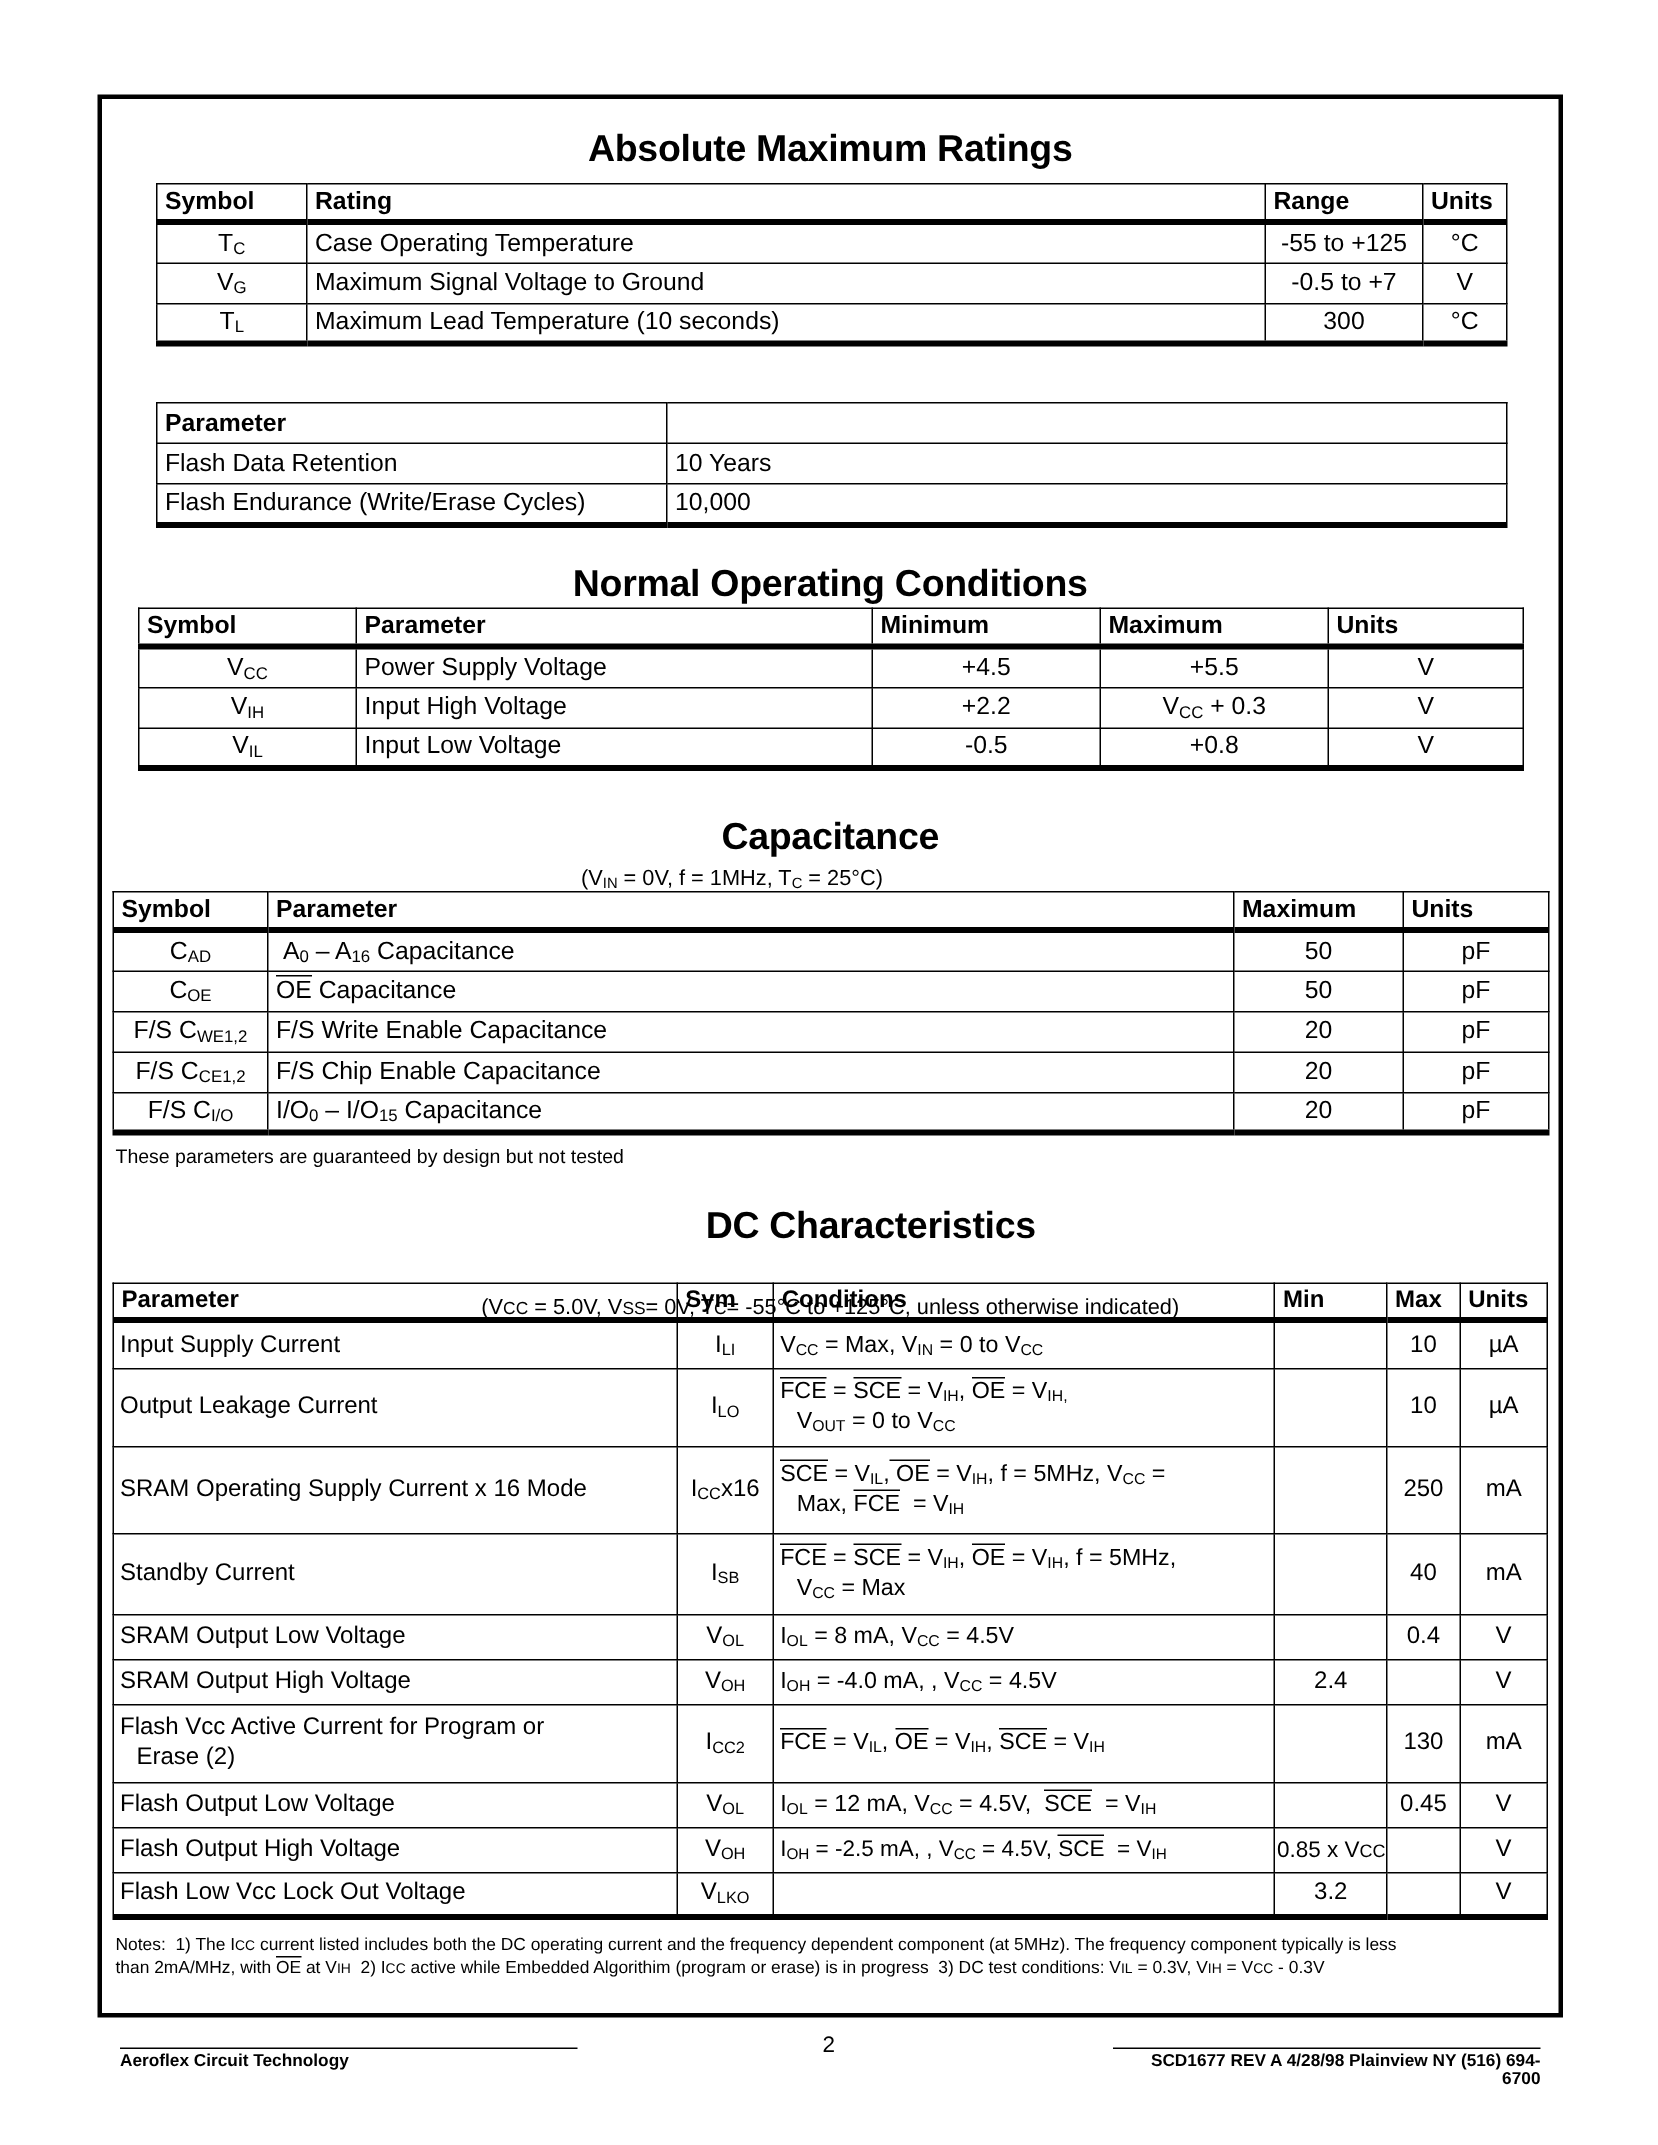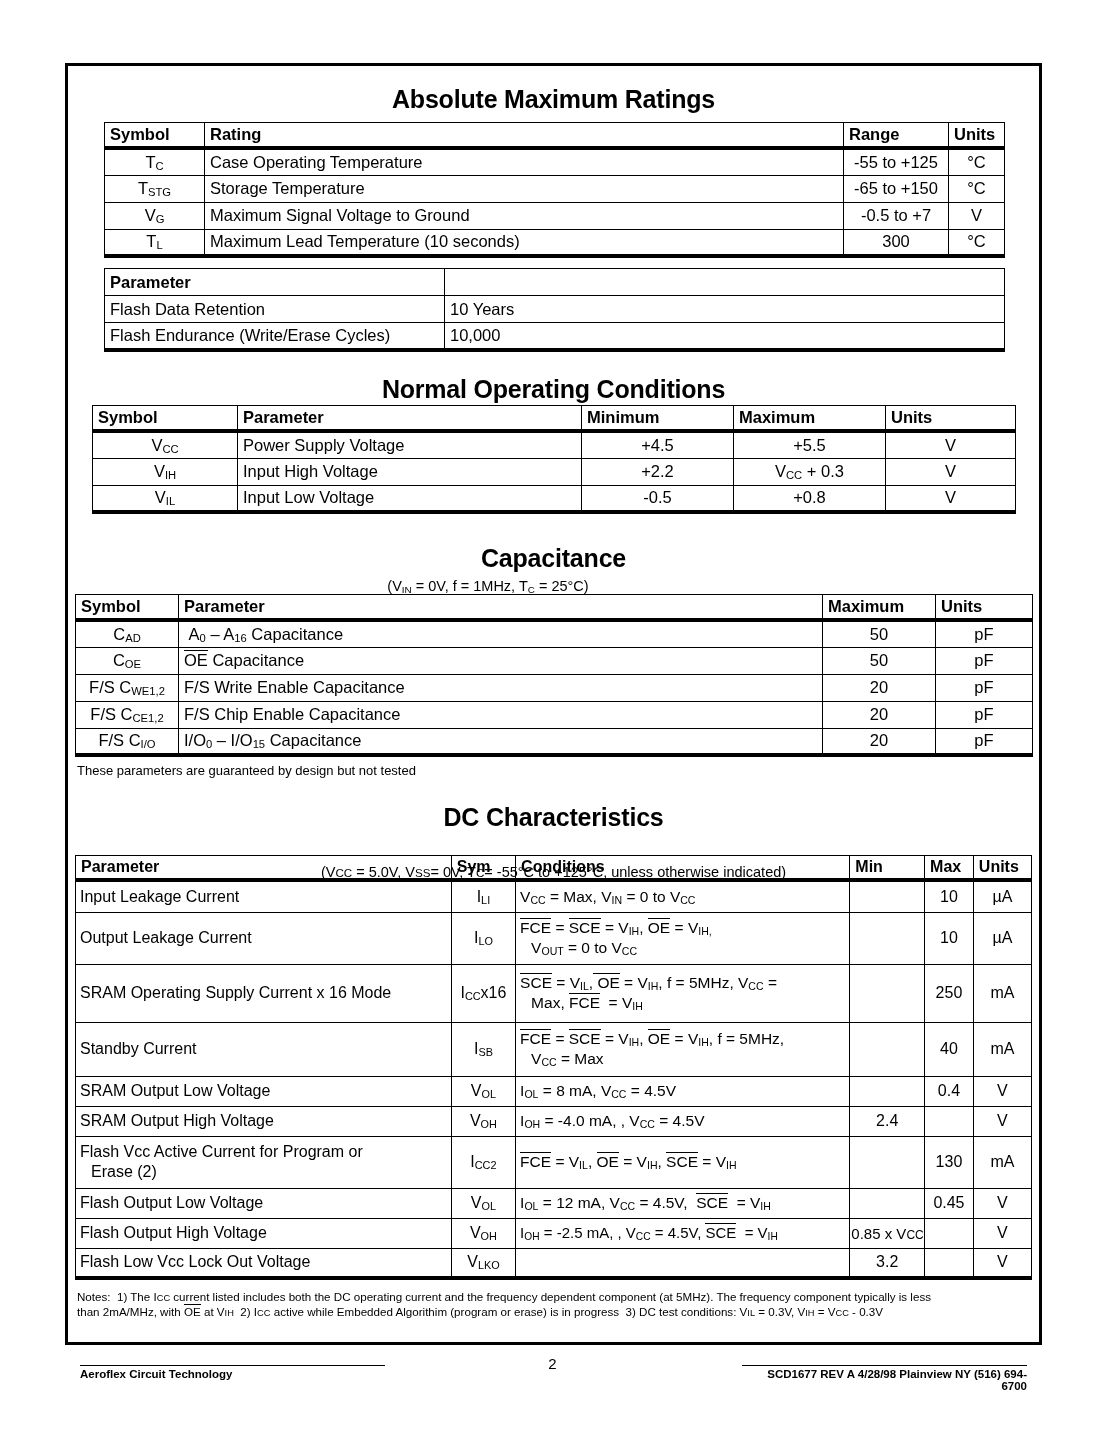--- a/index.html
+++ b/index.html
@@ -105,21 +105,21 @@
   #cap-wrap { position: absolute; left: 10px; top: 531px; }
   #cap { width: 957px; }
   #cap col.k1 { width: 103px; }
   #cap col.k2 { width: 644px; }
   #cap col.k3 { width: 113px; }
   #cap col.k4 { width: 97px; }
   #cap td { height: 27px; }
   #cap-note { position: absolute; left: 12px; top: 700px; font-size: 13px; }
 
   
-  #dc-title { position: absolute; left: 0; top: 740px; width: 977px; }
+  #dc-title { position: absolute; left: 0; top: 740px; width: 977px; padding-left: 27px; }
   #dc-sub { position: absolute; left: 0; top: 798px; width: 977px; }
   #dc-wrap { position: absolute; left: 10px; top: 792px; }
   #dc { width: 957px; font-size: 16px; }
   #dc col.d1 { width: 362px; }
   #dc col.d2 { width: 62px; }
   #dc col.d3 { width: 322px; }
   #dc col.d4 { width: 72px; }
   #dc col.d5 { width: 47px; }
   #dc col.d6 { width: 56px; }
   #dc td { padding: 1px 4px; }
@@ -175,26 +175,20 @@
         </tr>
       </thead>
       <tbody>
         <tr>
           <td class="ctr"><span>T</span><sub>C</sub></td>
           <td class="lft">Case Operating Temperature</td>
           <td class="ctr">-55 to +125</td>
           <td class="ctr">°C</td>
         </tr>
         <tr>
-          <td class="ctr"><span>T</span><sub>STG</sub></td>
-          <td class="lft">Storage Temperature</td>
-          <td class="ctr">-65 to +150</td>
-          <td class="ctr">°C</td>
-        </tr>
-        <tr>
           <td class="ctr"><span>V</span><sub>G</sub></td>
           <td class="lft">Maximum Signal Voltage to Ground</td>
           <td class="ctr">-0.5 to +7</td>
           <td class="ctr">V</td>
         </tr>
         <tr class="last">
           <td class="ctr"><span>T</span><sub>L</sub></td>
           <td class="lft">Maximum Lead Temperature (10 seconds)</td>
           <td class="ctr">300</td>
           <td class="ctr">°C</td>
@@ -350,21 +344,21 @@
           <th>Sym</th>
           <th>Conditions</th>
           <th>Min</th>
           <th>Max</th>
           <th>Units</th>
         </tr>
       </thead>
       <tbody>
 
         <tr style="height:32px;">
-          <td class="parm lft">Input Leakage Current</td>
+          <td class="parm lft">Input Supply Current</td>
           <td class="ctr"><span>I</span><sub>LI</sub></td>
           <td class="cond lft">V<sub>CC</sub> = Max, V<sub>IN</sub> = 0 to V<sub>CC</sub></td>
           <td class="ctr"></td>
           <td class="ctr">10</td>
           <td class="ctr">µA</td>
         </tr>
 
         <tr style="height:52px;">
           <td class="parm lft">Output Leakage Current</td>
           <td class="ctr"><span>I</span><sub>LO</sub></td>

